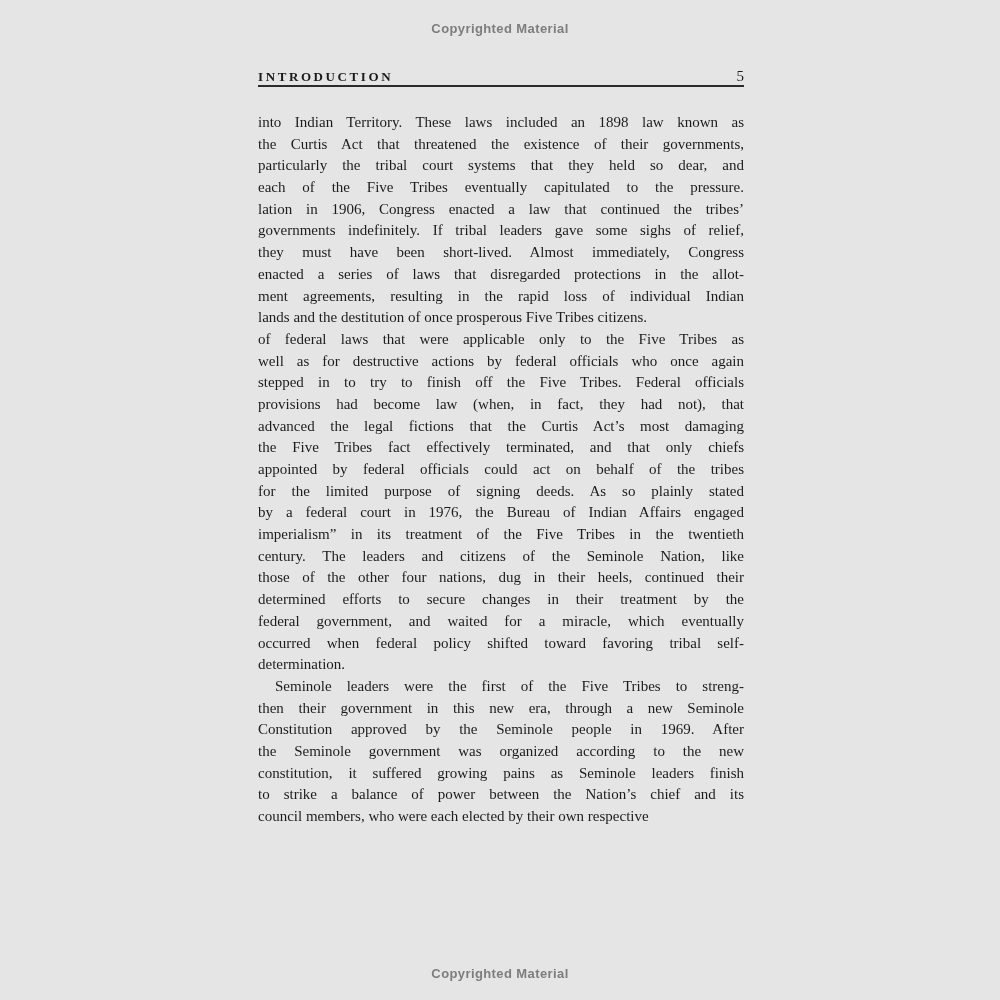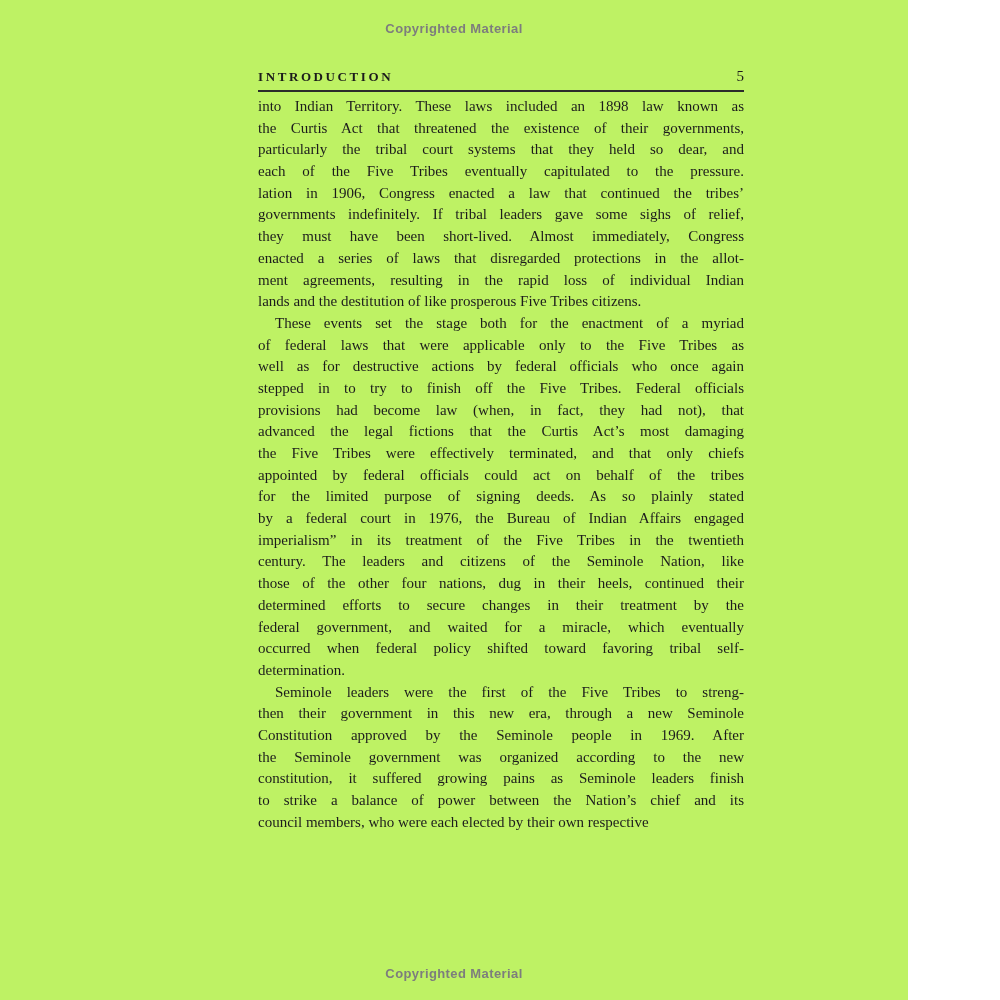--- a/index.html
+++ b/index.html
@@ -1,21 +1,21 @@
 <!DOCTYPE html>
 <html><head>
 <meta charset="utf-8">
 <style>
   * { margin: 0; padding: 0; box-sizing: border-box; }
   html, body { background: #ffffff; }
   .page {
     position: relative;
-    width: 908px;
+    width: 1000px;
     height: 1000px;
-    background: #bef264;
+    background: #e5e5e5;
     font-family: "Liberation Serif", serif;
     overflow: hidden;
   }
   .copyright {
     position: absolute;
     left: 0;
     width: 100%;
     text-align: center;
     font-family: "Liberation Sans", sans-serif;
     font-size: 13px;
@@ -29,34 +29,33 @@
     position: absolute;
     left: 258px;
     width: 486px;
     top: 68px;
   }
   .running-header {
     display: flex;
     justify-content: space-between;
     align-items: baseline;
     border-bottom: 2px solid #2b2b2b;
-    padding-bottom: 5px;
   }
   .running-header .title {
     font-size: 13px;
     font-weight: 600;
     letter-spacing: 2.6px;
     color: #1b1b1b;
   }
   .running-header .pagenum {
     font-size: 15px;
     color: #1b1b1b;
   }
   .body-text {
-    margin-top: 4px;
+    margin-top: 25px;
     color: #1c1c1c;
     font-size: 15px;
   }
   .line {
     height: 21.7px;
     line-height: 21.7px;
     text-align: justify;
     text-align-last: justify;
     white-space: nowrap;
     overflow: hidden;
@@ -85,30 +84,29 @@
         <div class="paragraph">
           <div class="line">into Indian Territory. These laws included an 1898 law known as</div>
           <div class="line">the Curtis Act that threatened the existence of their governments,</div>
           <div class="line">particularly the tribal court systems that they held so dear, and</div>
           <div class="line">each of the Five Tribes eventually capitulated to the pressure.</div>
           <div class="line">lation in 1906, Congress enacted a law that continued the tribes’</div>
           <div class="line">governments indefinitely. If tribal leaders gave some sighs of relief,</div>
           <div class="line">they must have been short-lived. Almost immediately, Congress</div>
           <div class="line">enacted a series of laws that disregarded protections in the allot-</div>
           <div class="line">ment agreements, resulting in the rapid loss of individual Indian</div>
-          <div class="line last">lands and the destitution of like prosperous Five Tribes citizens.</div>
+          <div class="line last">lands and the destitution of once prosperous Five Tribes citizens.</div>
         </div>
         <div class="paragraph">
-          <div class="line indent">These events set the stage both for the enactment of a myriad</div>
           <div class="line">of federal laws that were applicable only to the Five Tribes as</div>
           <div class="line">well as for destructive actions by federal officials who once again</div>
           <div class="line">stepped in to try to finish off the Five Tribes. Federal officials</div>
           <div class="line">provisions had become law (when, in fact, they had not), that</div>
           <div class="line">advanced the legal fictions that the Curtis Act’s most damaging</div>
-          <div class="line">the Five Tribes were effectively terminated, and that only chiefs</div>
+          <div class="line">the Five Tribes fact effectively terminated, and that only chiefs</div>
           <div class="line">appointed by federal officials could act on behalf of the tribes</div>
           <div class="line">for the limited purpose of signing deeds. As so plainly stated</div>
           <div class="line">by a federal court in 1976, the Bureau of Indian Affairs engaged</div>
           <div class="line">imperialism” in its treatment of the Five Tribes in the twentieth</div>
           <div class="line">century. The leaders and citizens of the Seminole Nation, like</div>
           <div class="line">those of the other four nations, dug in their heels, continued their</div>
           <div class="line">determined efforts to secure changes in their treatment by the</div>
           <div class="line">federal government, and waited for a miracle, which eventually</div>
           <div class="line">occurred when federal policy shifted toward favoring tribal self-</div>
           <div class="line last">determination.</div>

